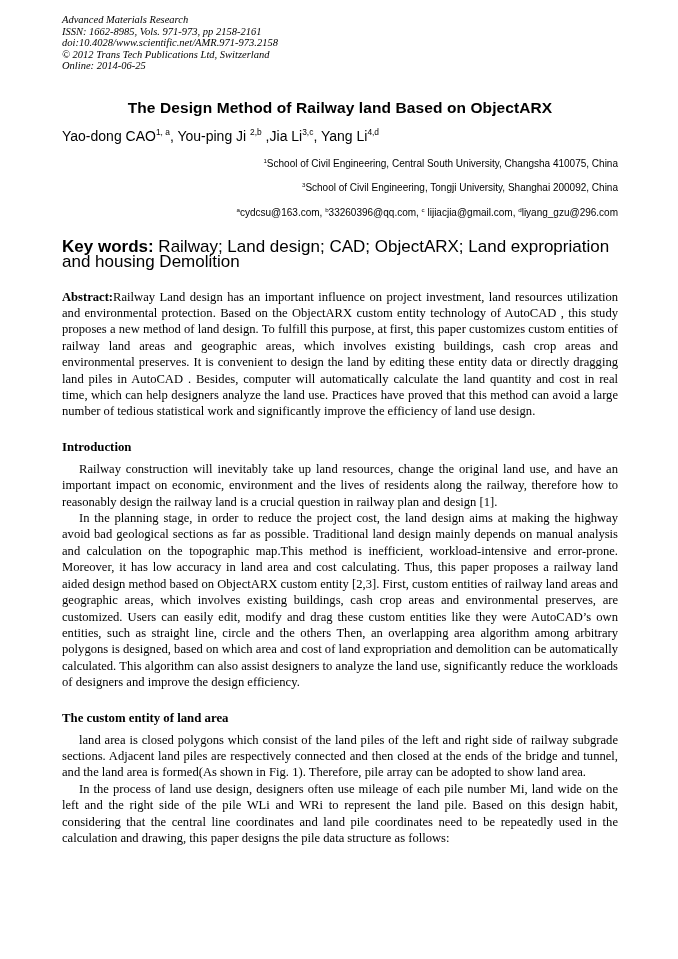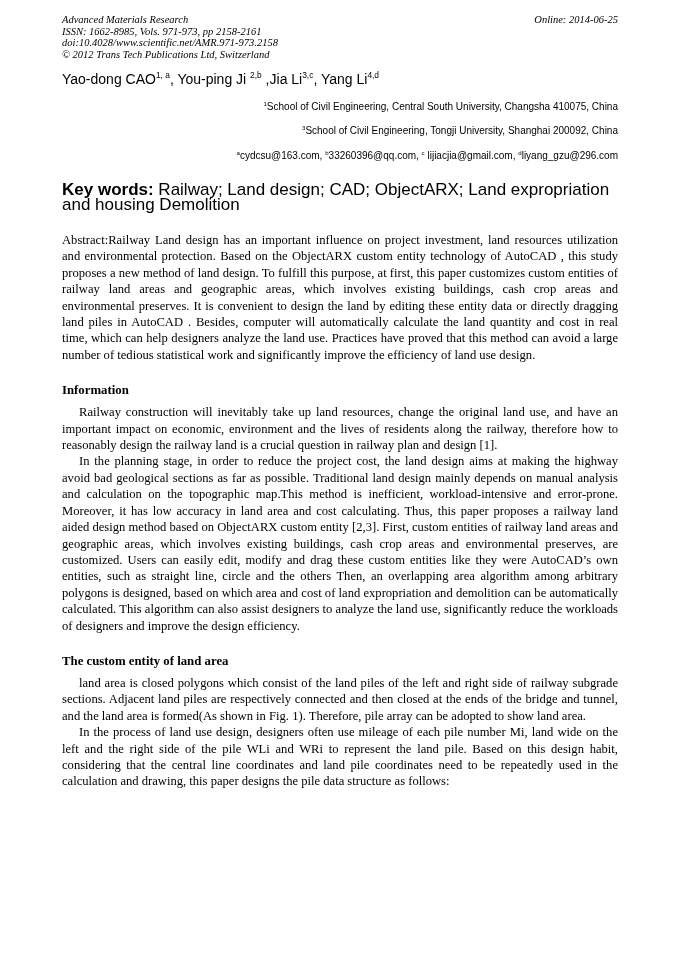--- a/index.html
+++ b/index.html
@@ -14,20 +14,21 @@
     position: relative;
   }
   
   .jheader {
     display: flex;
     justify-content: space-between;
     align-items: flex-start;
     font-style: italic;
     font-size: 10.5px;
     line-height: 11.6px;
+    flex-direction: column;
   }
   .jheader-left div { white-space: nowrap; }
   .jheader-right { white-space: nowrap; }
   
   .title {
     font-family: "Liberation Sans", sans-serif;
     font-weight: bold;
     font-size: 15.5px;
     text-align: center;
     margin: 27px 0 0 0;
@@ -57,21 +58,21 @@
   }
   .keywords b { font-weight: bold; }
   
   .abstract, .bodyp {
     font-size: 12.6px;
     line-height: 16.4px;
     text-align: justify;
     margin: 0;
   }
   .abstract { margin-top: 20px; }
-  .abstract b { font-weight: normal; }
+  .abstract b { font-weight: bold; }
   .shead {
     font-size: 12.8px;
     font-weight: bold;
     margin: 20px 0 6px 0;
   }
   .shead2 { }
   .indent { text-indent: 17px; }
 </style>
 </head>
 <body>
@@ -81,34 +82,35 @@
   <div class="jheader">
     <div class="jheader-left">
       <div>Advanced Materials Research</div>
       <div>ISSN: 1662-8985, Vols. 971-973, pp 2158-2161</div>
       <div>doi:10.4028/www.scientific.net/AMR.971-973.2158</div>
       <div>© 2012 Trans Tech Publications Ltd, Switzerland</div>
     </div>
     <div class="jheader-right">Online: 2014-06-25</div>
   </div>
 
+  <h1 class="title">The Design Method of Railway land Based on ObjectARX</h1>
 
   <div class="authors"><span><span></span><span>Yao-dong CAO</span><sup>1, a</sup></span><span><span>, </span><span>You-ping Ji </span><sup>2,b</sup></span><span><span> ,</span><span>Jia Li</span><sup>3,c</sup></span><span><span>, </span><span>Yang Li</span><sup>4,d</sup></span></div>
 
   <div class="affiliations">
     <div class="affil"><sup>1</sup><span>School of Civil Engineering, Central South University, Changsha 410075, China</span></div>
     <div class="affil"><sup>3</sup><span>School of Civil Engineering, Tongji University, Shanghai 200092, China</span></div>
     <div class="affil"><span><sup>a</sup><span>cydcsu@163.com, </span></span><span><sup>b</sup><span>33260396@qq.com, </span></span><span><sup>c</sup><span> lijiacjia@gmail.com, </span></span><span><sup>d</sup><span>liyang_gzu@296.com</span></span></div>
   </div>
 
   <p class="keywords"><b>Key words:</b><span> Railway; Land design; CAD; ObjectARX; Land expropriation and housing Demolition</span></p>
 
   <p class="abstract"><b>Abstract:</b><span>Railway Land design has an important influence on project investment, land resources utilization and environmental protection. Based on the ObjectARX custom entity technology of AutoCAD , this study proposes a new method of land design. To fulfill this purpose, at first, this paper customizes custom entities of railway land areas and geographic areas, which involves existing buildings, cash crop areas and environmental preserves. It is convenient to design the land by editing these entity data or directly dragging land piles in AutoCAD . Besides, computer will automatically calculate the land quantity and cost in real time, which can help designers analyze the land use. Practices have proved that this method can avoid a large number of tedious statistical work and significantly improve the efficiency of land use design.</span></p>
 
-  <h2 class="shead">Information</h2>
+  <h2 class="shead">Introduction</h2>
   <p class="bodyp indent">Railway construction will inevitably take up land resources, change the original land use, and have an important impact on economic, environment and the lives of residents along the railway, therefore how to reasonably design the railway land is a crucial question in railway plan and design [1].</p>
   <p class="bodyp indent">In the planning stage, in order to reduce the project cost, the land design aims at making the highway avoid bad geological sections as far as possible. Traditional land design mainly depends on manual analysis and calculation on the topographic map.This method is inefficient, workload-intensive and error-prone. Moreover, it has low accuracy in land area and cost calculating. Thus, this paper proposes a railway land aided design method based on ObjectARX custom entity [2,3]. First, custom entities of railway land areas and geographic areas, which involves existing buildings, cash crop areas and environmental preserves, are customized. Users can easily edit, modify and drag these custom entities like they were AutoCAD’s own entities, such as straight line, circle and the others Then, an overlapping area algorithm among arbitrary polygons is designed, based on which area and cost of land expropriation and demolition can be automatically calculated. This algorithm can also assist designers to analyze the land use, significantly reduce the workloads of designers and improve the design efficiency.</p>
 
   <h2 class="shead shead2">The custom entity of land area</h2>
   <p class="bodyp indent">land area is closed polygons which consist of the land piles of the left and right side of railway subgrade sections. Adjacent land piles are respectively connected and then closed at the ends of the bridge and tunnel, and the land area is formed(As shown in Fig. 1). Therefore, pile array can be adopted to show land area.</p>
   <p class="bodyp indent">In the process of land use design, designers often use mileage of each pile number Mi, land wide on the left and the right side of the pile WLi and WRi to represent the land pile. Based on this design habit, considering that the central line coordinates and land pile coordinates need to be repeatedly used in the calculation and drawing, this paper designs the pile data structure as follows:</p>
 
 </div>
 
 </body></html>

